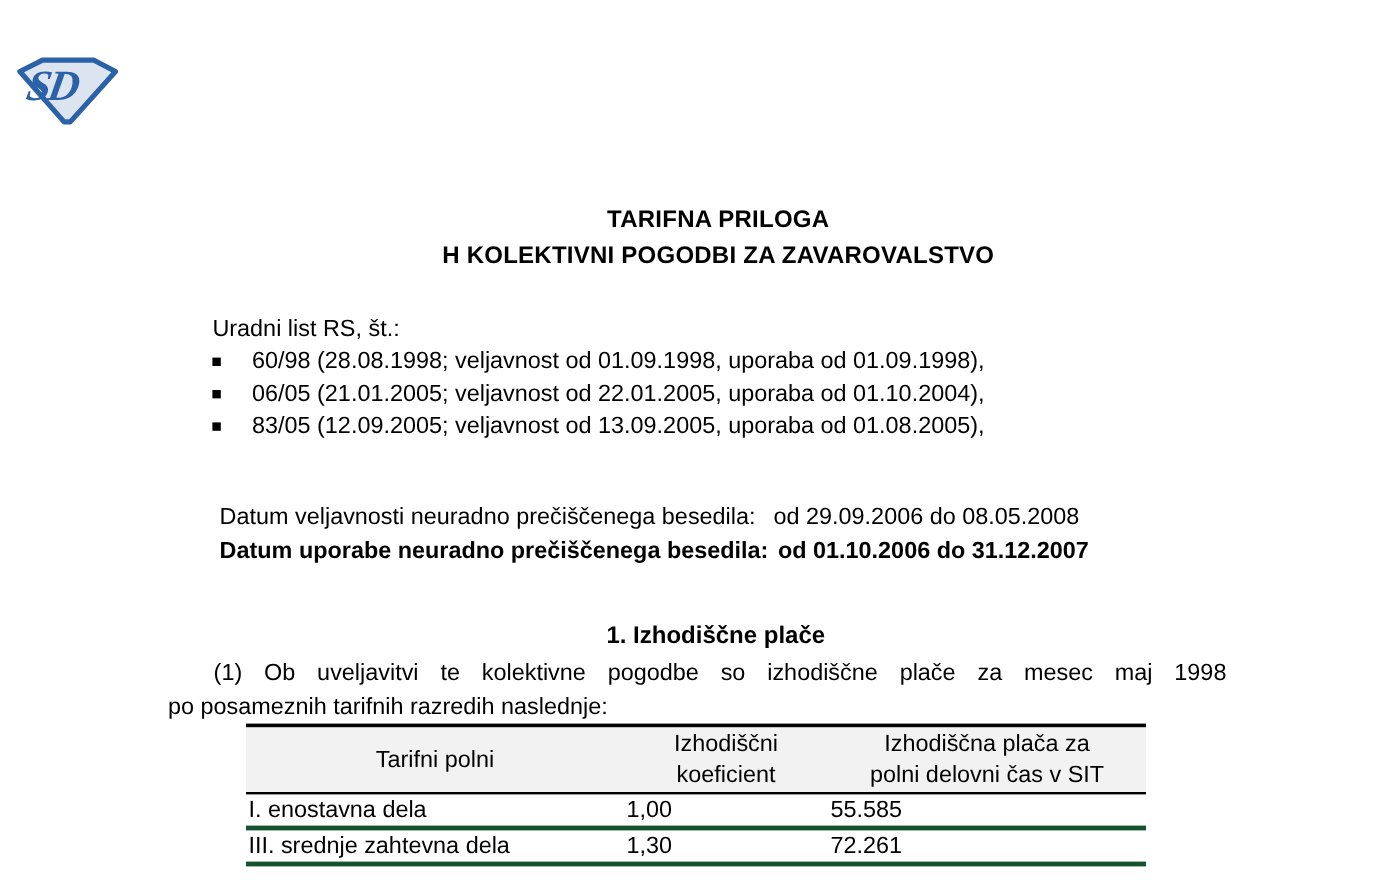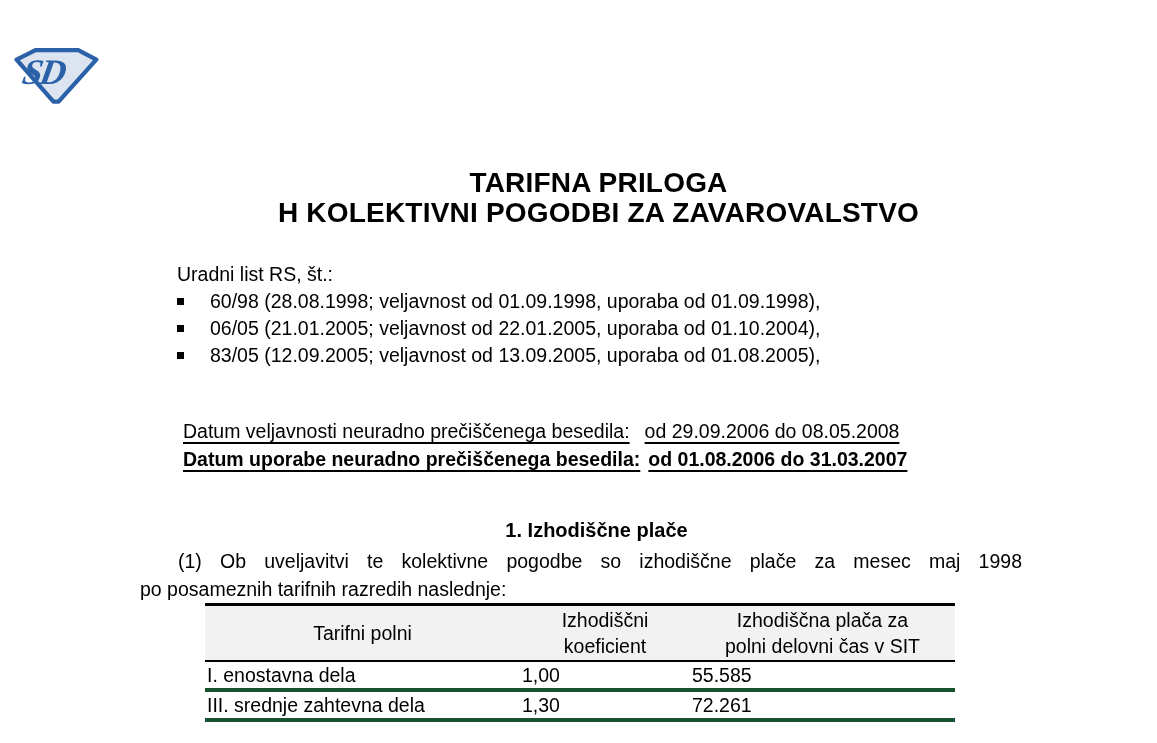--- a/index.html
+++ b/index.html
@@ -3,29 +3,29 @@
 <meta charset="utf-8">
 <style>
   html,body{margin:0;padding:0;background:#fff;}
   .page{
     position:relative;width:1157px;height:743px;background:#ffffff;
     overflow:hidden;font-family:"Liberation Sans",sans-serif;color:#000;
   }
   .logo{position:absolute;left:13px;top:45px;width:86px;height:60px;}
   .doc-title{
     position:absolute;top:168px;left:40px;right:0;text-align:center;
-    font-weight:bold;font-size:28px;line-height:30px;letter-spacing:.2px;
+    font-weight:bold;font-size:20px;line-height:30px;letter-spacing:.2px;
   }
   .gz{position:absolute;left:177px;top:261px;font-size:19.5px;line-height:27px;}
   .gz-label{margin-bottom:0;}
   .gz-item{display:flex;align-items:flex-start;}
   .sq{flex:0 0 auto;width:7px;height:7px;background:#000;margin-top:10px;}
   .gz-text{margin-left:26px;}
   .validity{position:absolute;left:183px;top:417px;font-size:19.5px;line-height:28px;}
-  .u{text-decoration:underline;text-decoration-thickness:2px;text-underline-offset:4px;}
+  .u{text-decoration-thickness:2px;text-underline-offset:4px;}
   .gap1{margin-left:15px;}
   .gap2{margin-left:8px;}
   .bold{font-weight:bold;}
   .sec-heading{
     position:absolute;top:518px;left:36px;right:0;text-align:center;
     font-weight:bold;font-size:20px;line-height:24px;
   }
   .para{position:absolute;left:140px;top:548px;width:882px;font-size:19.5px;line-height:27.5px;}
   .para .l1{text-indent:38px;text-align:justify;text-align-last:justify;}
   .para .l2{text-align:left;}
@@ -83,21 +83,21 @@
       <span class="sq"></span>
       <span class="gz-text">83/05 (12.09.2005; veljavnost od 13.09.2005, uporaba od 01.08.2005),</span>
     </div>
   </div>
 
   <div class="validity">
     <div>
       <span class="u">Datum veljavnosti neuradno prečiščenega besedila:</span><span class="u gap1">od 29.09.2006 do 08.05.2008</span>
     </div>
     <div class="bold">
-      <span class="u">Datum uporabe neuradno prečiščenega besedila:</span><span class="u gap2">od 01.08.2006 do 31.03.2007</span>
+      <span class="u">Datum uporabe neuradno prečiščenega besedila:</span><span class="u gap2">od 01.10.2006 do 31.12.2007</span>
     </div>
   </div>
 
   <div class="sec-heading">1. Izhodiščne plače</div>
 
   <div class="para">
     <div class="l1">(1) Ob uveljavitvi te kolektivne pogodbe so izhodiščne plače za mesec maj 1998</div>
     <div class="l2">po posameznih tarifnih razredih naslednje:</div>
   </div>
 

